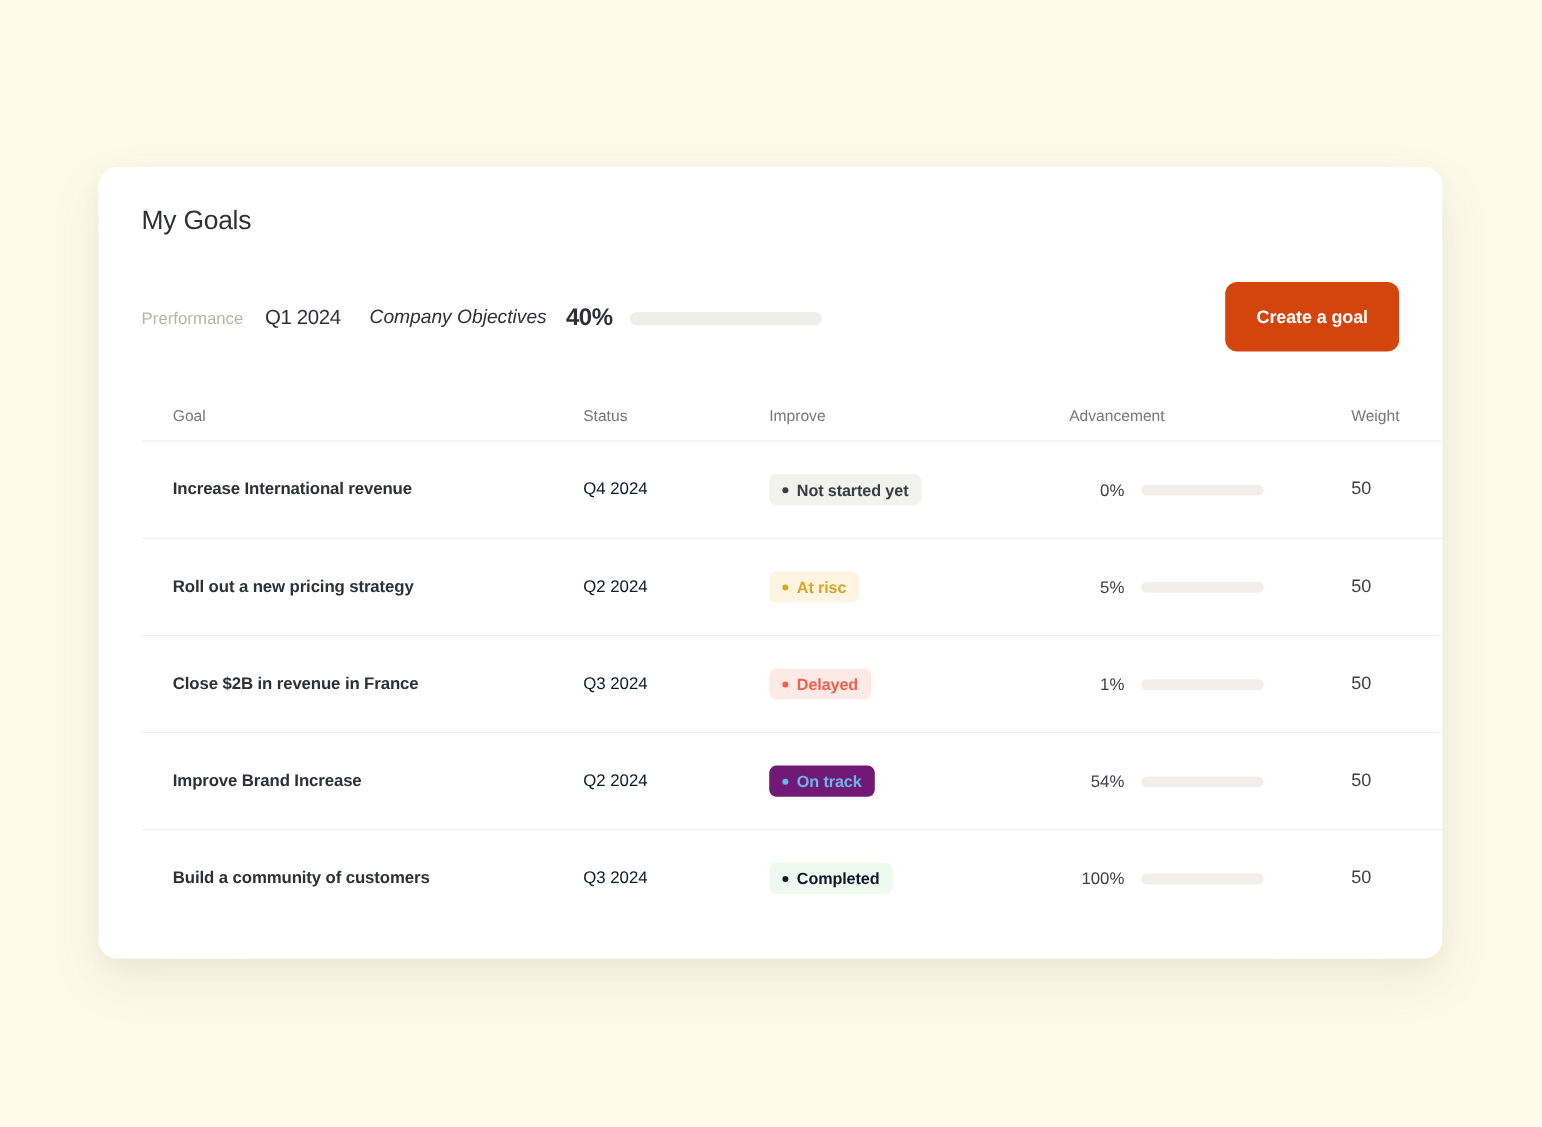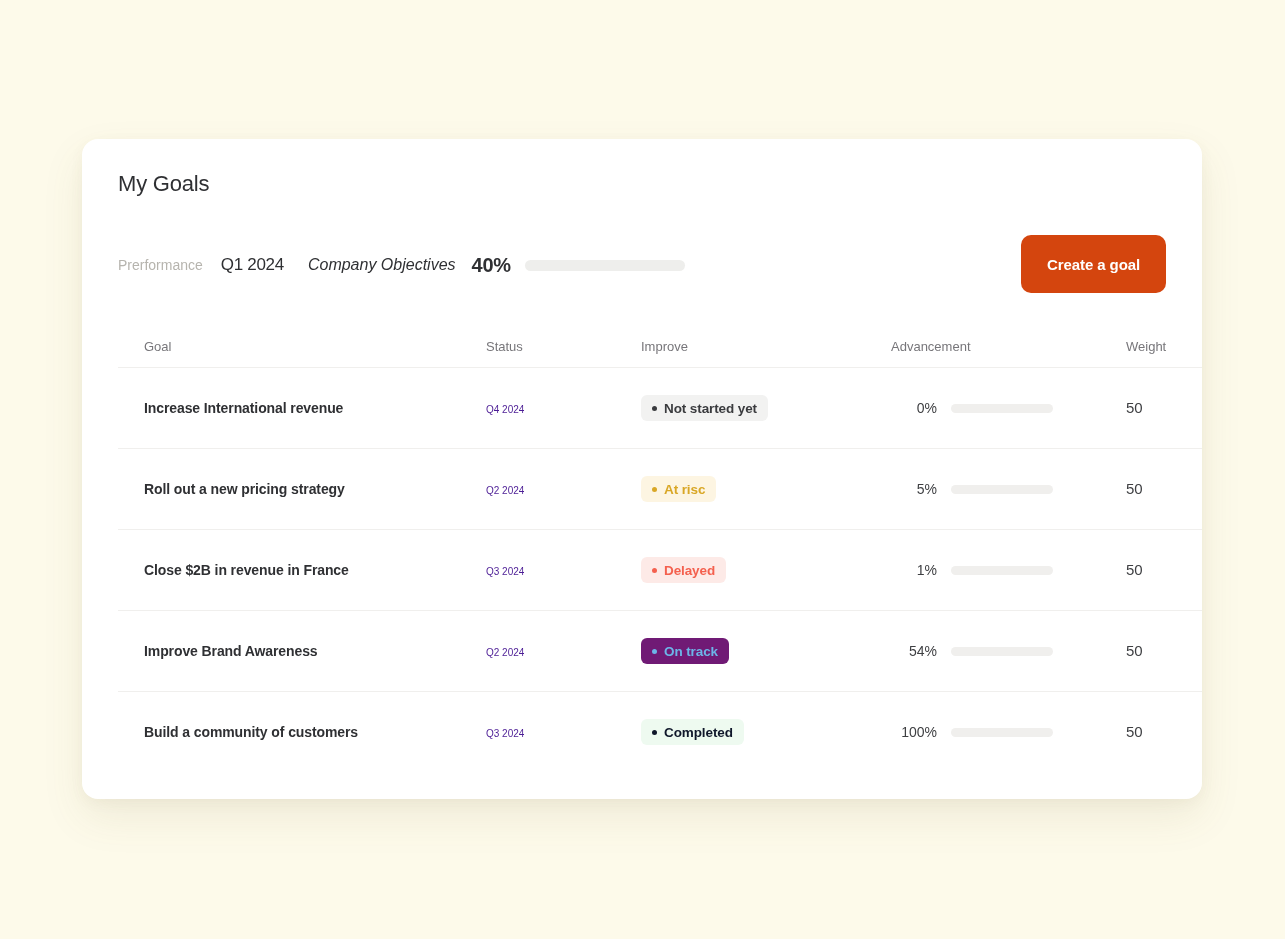--- a/index.html
+++ b/index.html
@@ -162,22 +162,22 @@
   }
 
   .goal-name {
     font-size: 14px;
     font-weight: bold;
     color: #2f3033;
     letter-spacing: -0.1px;
   }
 
   .period-val {
-    font-size: 10px;
-    color: #4c1d95;
+    font-size: 14px;
+    color: #0f172a;
   }
 
   .weight-val {
     font-size: 15px;
     color: #3e3f42;
   }
 
   
   .badge {
     display: inline-flex;
@@ -330,21 +330,21 @@
           <div class="col-weight"><span class="weight-val">50</span></div>
           <div class="col-more">
             <button class="more-btn">
               <i></i>
               <i></i>
               <i></i>
             </button>
           </div>
         </div>
         <div class="row data-row">
-          <div class="col-goal"><span class="goal-name">Improve Brand Awareness</span></div>
+          <div class="col-goal"><span class="goal-name">Improve Brand Increase</span></div>
           <div class="col-period"><span class="period-val">Q2 2024</span></div>
           <div class="col-status"><span class="badge" style="background: #701a75; color: rgb(108, 181, 232);">
               <i class="dot"></i>
               <span>On track</span>
             </span></div>
           <div class="col-adv">
             <span class="adv-pct">54%</span>
             <span class="adv-track"><span class="adv-fill" style="background: rgb(43, 119, 173); width: 54%;"></span></span>
           </div>
           <div class="col-weight"><span class="weight-val">50</span></div>

